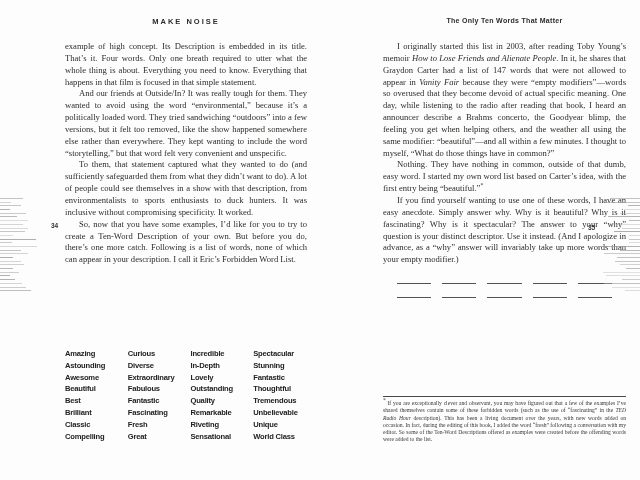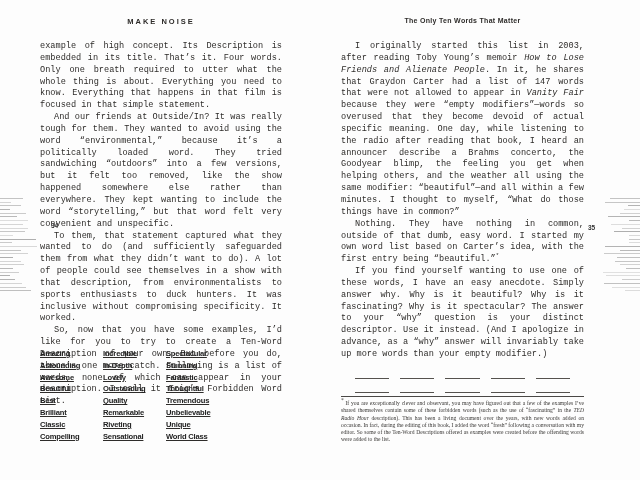--- a/index.html
+++ b/index.html
@@ -1,37 +1,37 @@
 <!DOCTYPE html>
 <html><head>
 <meta charset="utf-8">
 <style>
   html,body{margin:0;padding:0;}
   body{
     width:640px;height:480px;position:relative;overflow:hidden;
     background:#fdfdfd;color:#2e2c2a;
     font-family:"Liberation Serif", serif;
   }
-  .page{position:absolute;top:0;height:420px;}
+  .page{position:absolute;top:0;height:420px;margin-left:25px;}
   .left-page{left:40px;width:242px;}
-  .right-page{left:341px;width:243px;}
+  .right-page{left:358px;width:243px;}
   .running-head{
     position:absolute;top:17px;left:0;width:100%;text-align:center;
     font-family:"Liberation Sans", sans-serif;font-weight:bold;
   }
   .left-page .running-head{font-size:7.5px;letter-spacing:2px;}
   .right-page .running-head{font-size:7px;letter-spacing:.3px;}
   .body-text{position:absolute;top:41px;left:0;width:100%;font-size:8.6px;line-height:11.85px;text-align:justify;}
-  .para{margin:0;font-family:Liberation Mono, monospace;}
+  .para{margin:0;}
   .para.ind{text-indent:14px;}
   .para em{font-style:italic;}
   sup{font-size:5.5px;line-height:0;}
   
   .word-list{position:absolute;top:348px;left:0;width:100%;display:flex;}
-  .wl-col{width:63px;text-decoration:underline;}
+  .wl-col{width:63px;}
   .wl-col:last-child{width:54px;}
   .wl-item{
     font-family:"Liberation Sans", sans-serif;font-weight:bold;
     font-size:7.6px;line-height:11.8px;letter-spacing:-0.2px;color:#222;
     white-space:nowrap;
   }
   
   .blanks{margin:9px 14px 7px 14px;}
   .blank-row{display:flex;gap:11px;margin-bottom:5px;}
   .blank{flex:1;height:8px;border-bottom:1px solid #55524e;}
@@ -69,20 +69,30 @@
   <div class="word-list">
       <div class="wl-col">
         <div class="wl-item">Amazing</div>
         <div class="wl-item">Astounding</div>
         <div class="wl-item">Awesome</div>
         <div class="wl-item">Beautiful</div>
         <div class="wl-item">Best</div>
         <div class="wl-item">Brilliant</div>
         <div class="wl-item">Classic</div>
         <div class="wl-item">Compelling</div>
+      </div>
+      <div class="wl-col">
+        <div class="wl-item">Curious</div>
+        <div class="wl-item">Diverse</div>
+        <div class="wl-item">Extraordinary</div>
+        <div class="wl-item">Fabulous</div>
+        <div class="wl-item">Fantastic</div>
+        <div class="wl-item">Fascinating</div>
+        <div class="wl-item">Fresh</div>
+        <div class="wl-item">Great</div>
       </div>
       <div class="wl-col">
         <div class="wl-item">Incredible</div>
         <div class="wl-item">In-Depth</div>
         <div class="wl-item">Lovely</div>
         <div class="wl-item">Outstanding</div>
         <div class="wl-item">Quality</div>
         <div class="wl-item">Remarkable</div>
         <div class="wl-item">Riveting</div>
         <div class="wl-item">Sensational</div>

